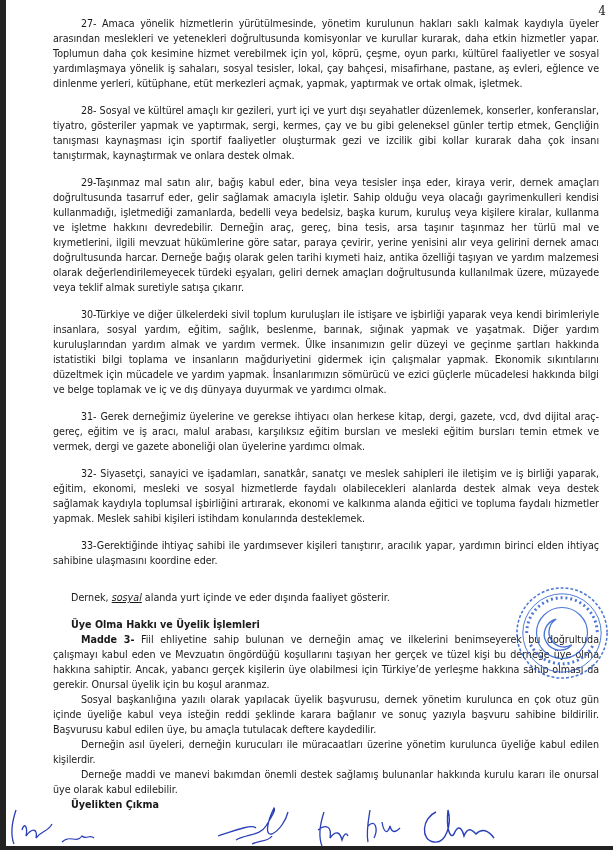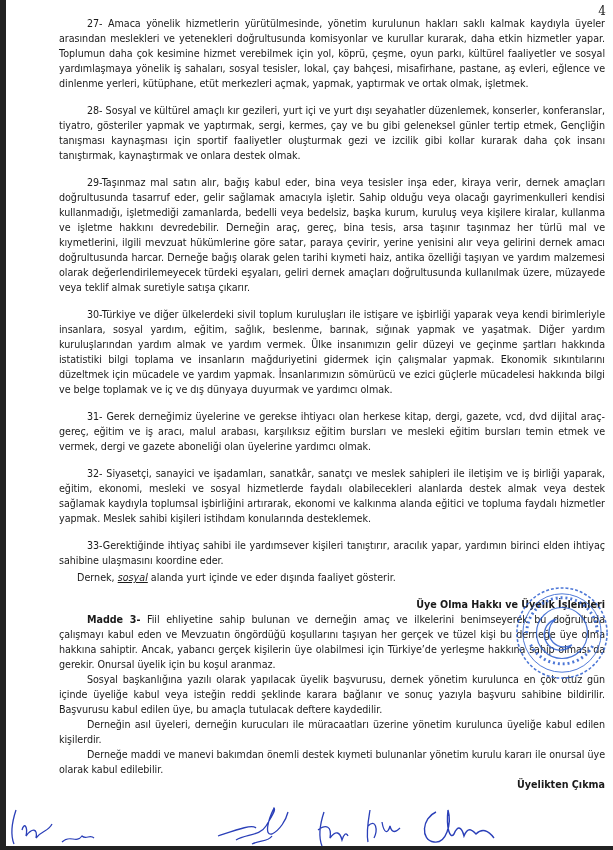--- a/index.html
+++ b/index.html
@@ -2,55 +2,55 @@
 <html><head>
 <meta charset="utf-8">
 <style>
   html, body { margin:0; padding:0; background:#ffffff; }
   body { width:613px; height:850px; position:relative; overflow:hidden;
          font-family:"DejaVu Sans", sans-serif; color:#1a1a1a; }
   .page { position:absolute; left:0; top:0; width:613px; height:850px; background:#fff; }
   .left-border { position:absolute; left:0; top:0; width:6px; height:850px; background:#222; }
   .bottom-border { position:absolute; left:0; bottom:0; width:613px; height:4px; background:#222; }
   .page-num { position:absolute; right:7px; top:4px; font-family:"DejaVu Serif", serif; font-size:12px; color:#222; }
-  .content { position:absolute; left:59px; top:16px; width:546px; font-size:9.6px; line-height:15px; }
+  .content { position:absolute; left:53px; top:16px; width:546px; font-size:9.6px; line-height:15px; }
   .para { text-align:justify; text-indent:28px; margin:0 0 12px 0; letter-spacing:-0.05px; }
   .para.tight { margin-bottom:0; }
   .section-title { font-weight:bold; font-style:italic; margin:6px 0 0 14px; }
   .section-body { margin:0 0 12px 18px; }
   .u { text-decoration:underline;font-style:italic; }
-  .h3 { font-weight:bold; margin:6px 0 0 18px;text-align:right; }
+  .h3 { font-weight:bold; margin:6px 0 0 18px; }
   .madde { font-weight:bold; }
   .stamp { position:absolute; left:513px; top:584px; width:98px; height:98px; }
   .sig { position:absolute; }
 </style>
 </head>
 <body>
 
 <div class="page">
   <div class="left-border"></div>
   <div class="bottom-border"></div>
   <div class="page-num">4</div>
 
   <div class="content">
     <p class="para">27- Amaca yönelik hizmetlerin yürütülmesinde, yönetim kurulunun hakları saklı kalmak kaydıyla üyeler arasından meslekleri ve yetenekleri doğrultusunda komisyonlar ve kurullar kurarak, daha etkin hizmetler yapar. Toplumun daha çok kesimine hizmet verebilmek için yol, köprü, çeşme, oyun parkı, kültürel faaliyetler ve sosyal yardımlaşmaya yönelik iş sahaları, sosyal tesisler, lokal, çay bahçesi, misafirhane, pastane, aş evleri,  eğlence ve dinlenme yerleri, kütüphane, etüt merkezleri açmak, yapmak, yaptırmak ve ortak olmak, işletmek.</p>
     <p class="para">28- Sosyal ve kültürel amaçlı kır gezileri, yurt içi ve yurt dışı seyahatler düzenlemek,  konserler, konferanslar, tiyatro, gösteriler yapmak ve yaptırmak, sergi,  kermes, çay ve bu gibi geleneksel günler tertip etmek,  Gençliğin tanışması kaynaşması için sportif faaliyetler oluşturmak gezi ve izcilik gibi kollar kurarak daha çok insanı tanıştırmak,  kaynaştırmak ve onlara destek olmak.</p>
     <p class="para">29-Taşınmaz mal satın alır, bağış kabul eder, bina veya tesisler inşa eder, kiraya verir, dernek amaçları doğrultusunda tasarruf eder, gelir sağlamak amacıyla işletir. Sahip olduğu veya olacağı gayrimenkulleri kendisi kullanmadığı, işletmediği zamanlarda, bedelli veya bedelsiz, başka kurum, kuruluş veya kişilere kiralar, kullanma ve işletme hakkını devredebilir. Derneğin araç, gereç, bina tesis, arsa taşınır taşınmaz her türlü mal ve kıymetlerini, ilgili mevzuat hükümlerine göre satar, paraya çevirir, yerine yenisini alır veya gelirini dernek amacı doğrultusunda harcar. Derneğe bağış olarak gelen tarihi kıymeti haiz, antika özelliği taşıyan ve yardım malzemesi olarak değerlendirilemeyecek türdeki eşyaları, geliri dernek amaçları doğrultusunda kullanılmak üzere, müzayede veya teklif almak suretiyle satışa çıkarır.</p>
     <p class="para">30-Türkiye ve diğer ülkelerdeki sivil toplum kuruluşları ile istişare ve işbirliği yaparak veya kendi birimleriyle insanlara, sosyal yardım, eğitim, sağlık, beslenme, barınak, sığınak yapmak ve yaşatmak. Diğer yardım kuruluşlarından yardım almak ve yardım vermek. Ülke insanımızın gelir düzeyi ve geçinme şartları hakkında istatistiki bilgi toplama ve insanların mağduriyetini gidermek için çalışmalar yapmak. Ekonomik sıkıntılarını düzeltmek için mücadele ve yardım yapmak. İnsanlarımızın sömürücü ve ezici güçlerle mücadelesi hakkında bilgi ve belge toplamak ve iç ve dış dünyaya duyurmak ve yardımcı olmak.</p>
     <p class="para">31- Gerek derneğimiz üyelerine ve gerekse ihtiyacı olan herkese kitap, dergi, gazete, vcd, dvd dijital araç-gereç, eğitim ve iş aracı, malul arabası, karşılıksız eğitim bursları ve mesleki eğitim bursları temin etmek ve vermek, dergi ve gazete aboneliği olan üyelerine yardımcı olmak.</p>
     <p class="para">32- Siyasetçi, sanayici ve işadamları, sanatkâr, sanatçı ve meslek sahipleri ile iletişim ve iş birliği yaparak, eğitim, ekonomi, mesleki ve sosyal hizmetlerde faydalı olabilecekleri alanlarda destek almak veya destek sağlamak kaydıyla toplumsal işbirliğini artırarak, ekonomi ve kalkınma alanda eğitici ve topluma faydalı hizmetler yapmak. Meslek sahibi kişileri istihdam konularında desteklemek.</p>
-    <p class="para" style="margin-bottom:2px;">33-Gerektiğinde ihtiyaç sahibi ile yardımsever kişileri tanıştırır, aracılık yapar, yardımın birinci elden ihtiyaç sahibine ulaşmasını koordine eder.</p>
+    <p class="para" style="margin-bottom:22px;">33-Gerektiğinde ihtiyaç sahibi ile yardımsever kişileri tanıştırır, aracılık yapar, yardımın birinci elden ihtiyaç sahibine ulaşmasını koordine eder.</p>
 
     <div class="section-body"><span>Dernek, </span><span class="u">sosyal</span><span> alanda yurt içinde ve eder dışında faaliyet gösterir.</span></div>
 
     <div class="h3">Üye Olma Hakkı ve Üyelik İşlemleri</div>
     <p class="para tight"><span class="madde">Madde 3-</span><span> Fiil ehliyetine sahip bulunan ve derneğin amaç ve ilkelerini benimseyerek bu doğrultuda çalışmayı kabul eden ve Mevzuatın öngördüğü koşullarını taşıyan her gerçek ve tüzel kişi bu derneğe üye olma hakkına sahiptir. Ancak, yabancı gerçek kişilerin üye olabilmesi için Türkiye’de yerleşme hakkına sahip olması da gerekir. Onursal üyelik için bu koşul aranmaz.</span></p>
     <p class="para tight">Sosyal başkanlığına yazılı olarak yapılacak üyelik başvurusu, dernek yönetim kurulunca en çok otuz gün içinde üyeliğe kabul veya isteğin reddi şeklinde karara bağlanır ve sonuç yazıyla başvuru sahibine bildirilir. Başvurusu kabul edilen üye, bu amaçla tutulacak deftere kaydedilir.</p>
     <p class="para tight">Derneğin asıl üyeleri, derneğin kurucuları ile müracaatları üzerine yönetim kurulunca üyeliğe kabul edilen kişilerdir.</p>
-    <p class="para tight">Derneğe maddi ve manevi bakımdan önemli destek kıymeti bulunanlar yönetim kurulu kararı ile onursal üye olarak kabul edilebilir.</p>
+    <p class="para tight">Derneğe maddi ve manevi bakımdan önemli destek sağlamış bulunanlar hakkında kurulu kararı ile onursal üye olarak kabul edilebilir.</p>
 
     <div class="h3" style="margin-top:0;">Üyelikten Çıkma</div>
   </div>
 
   <svg class="stamp" viewBox="0 0 100 100">
     <g fill="none" stroke="#2d5fd0" stroke-width="1.6" opacity="0.85">
       <circle cx="50" cy="50" r="46" stroke-dasharray="3 2"></circle>
       <circle cx="50" cy="50" r="40" stroke-width="1"></circle>
       <circle cx="50" cy="50" r="26" stroke-width="1.2"></circle>
       <path d="M44 36 A16 16 0 1 0 60 62 A12 12 0 1 1 44 36 Z" stroke-width="1.4"></path>

